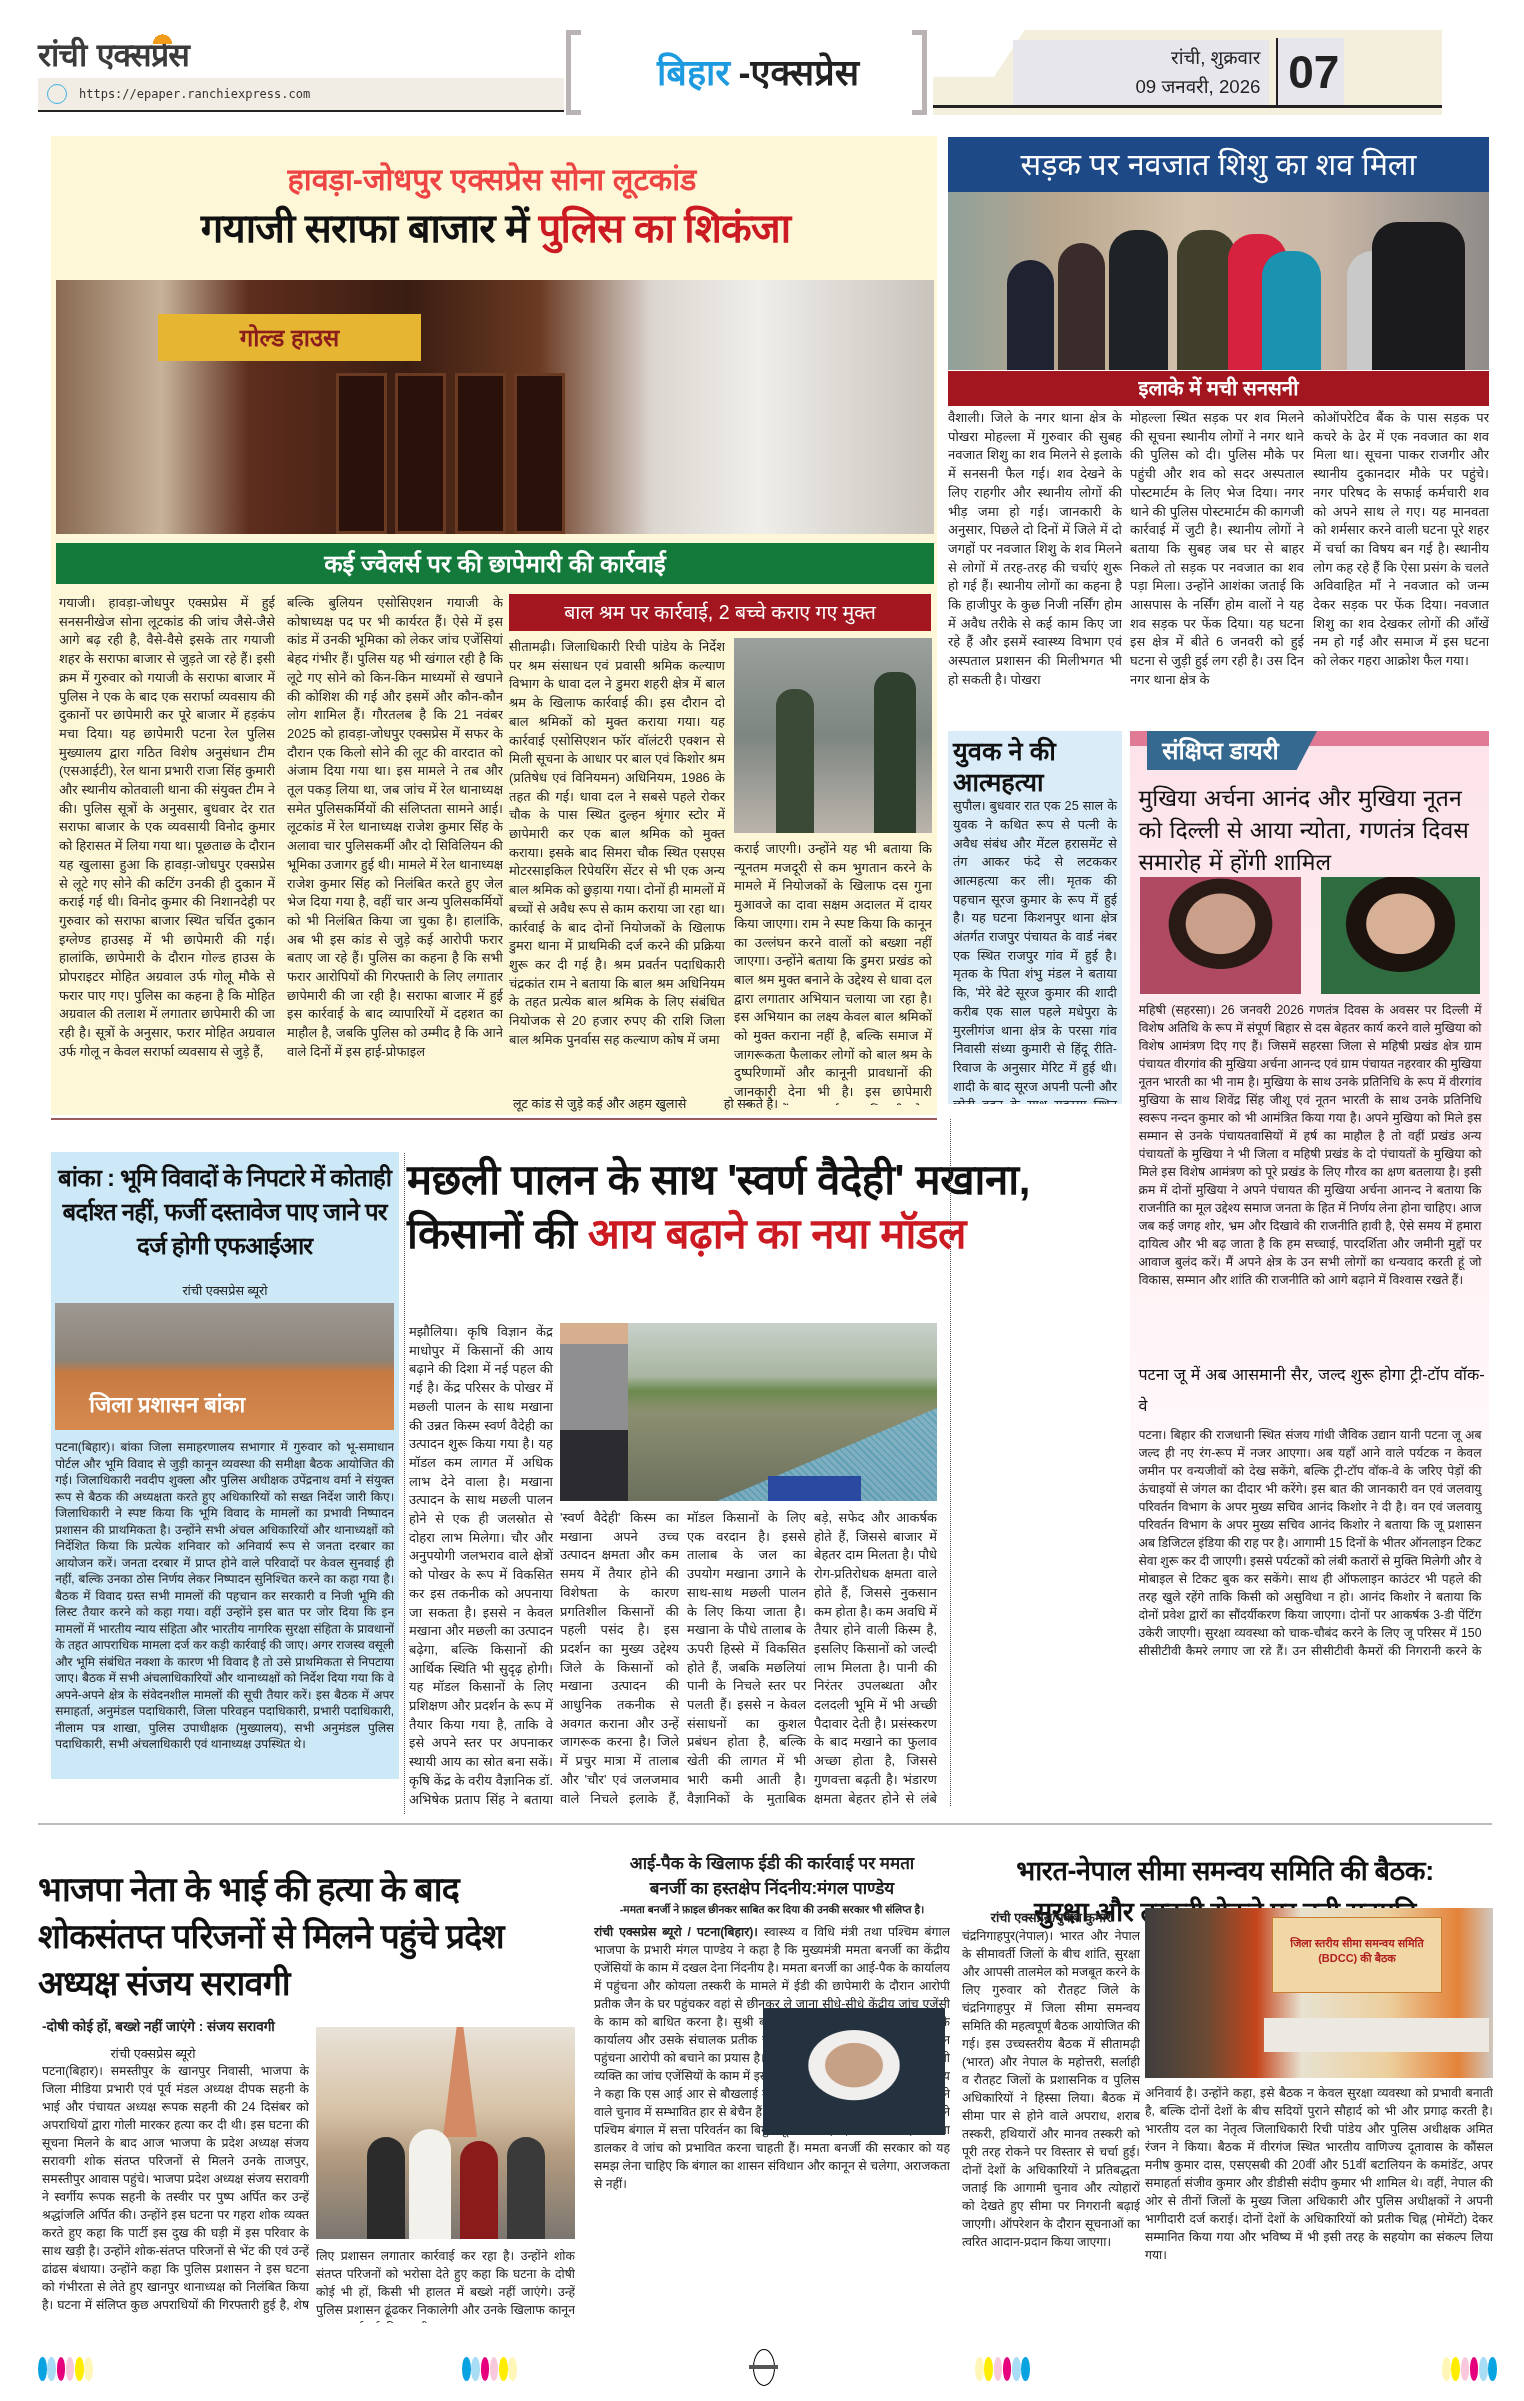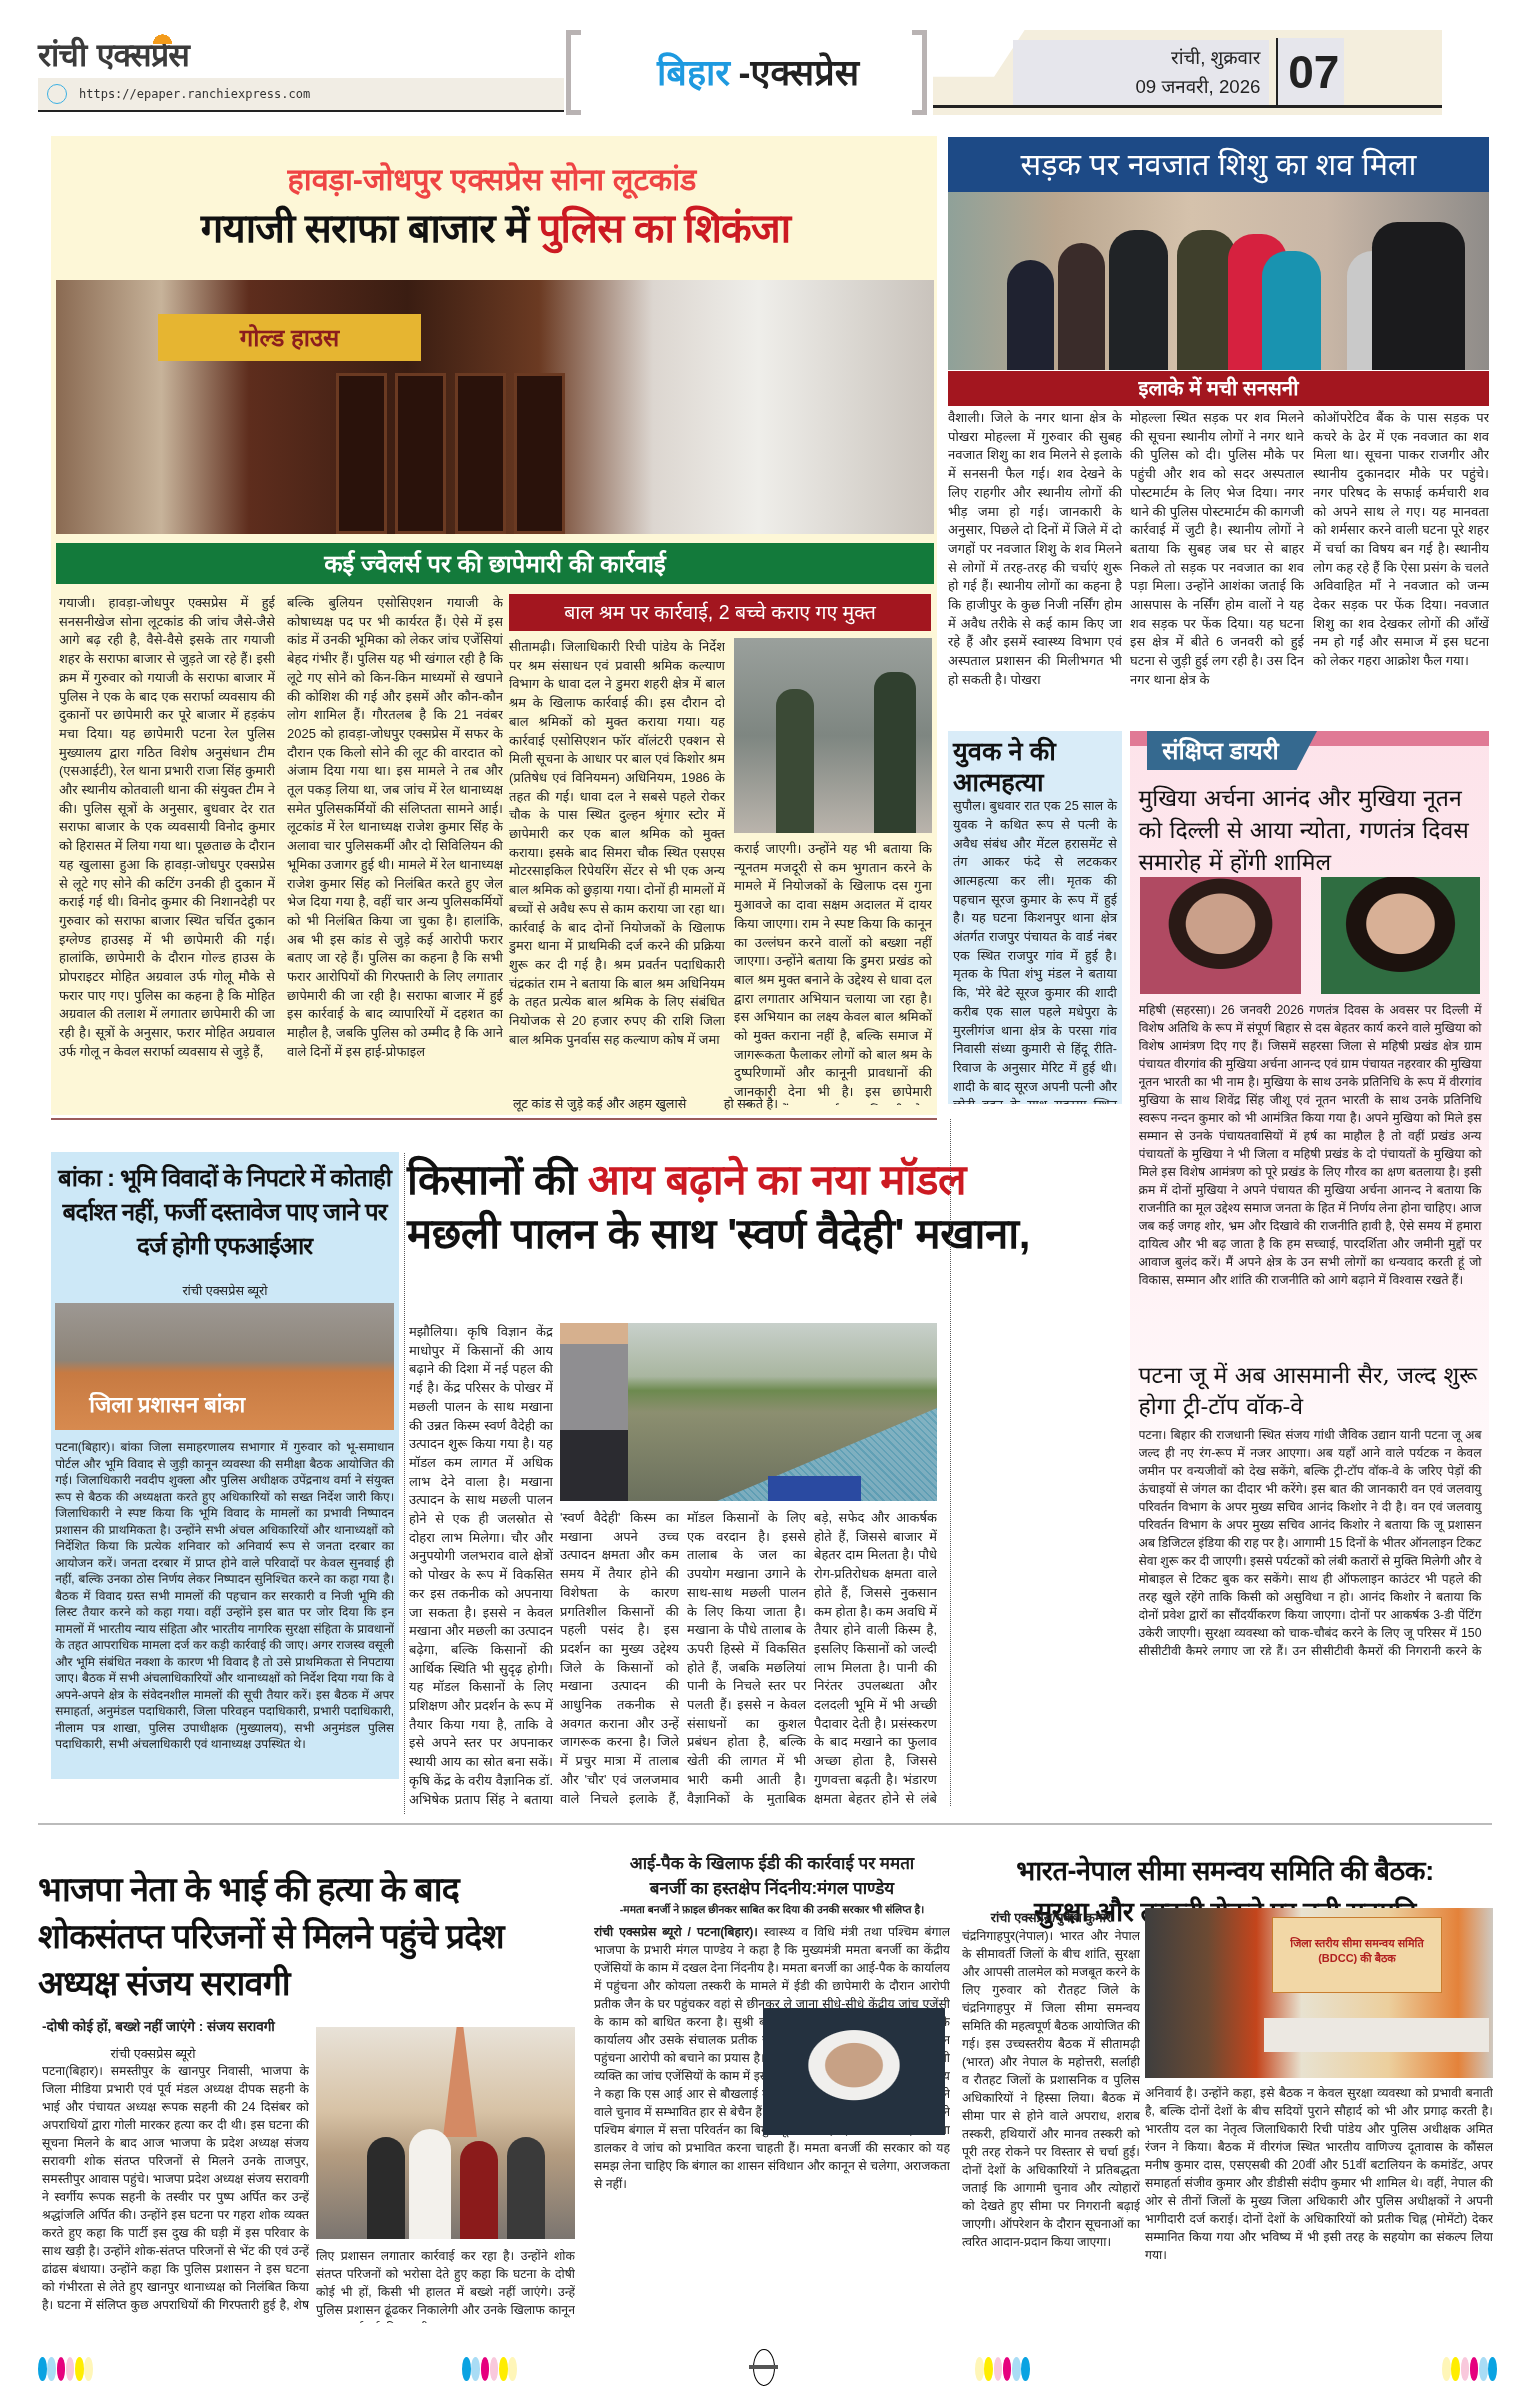--- a/index.html
+++ b/index.html
@@ -54,21 +54,21 @@
   #yuvak { left: 948px; top: 731px; width: 174px; height: 373px; background: #d9ecf8; padding: 5.1px 5.1px; }
   #yuvak h3 { font-size: 25.4px; font-weight: bold; line-height: 30.5px; color: #111; }
 
   
   #diary { left: 1130px; top: 731px; width: 359px; height: 929px; background: linear-gradient(180deg, #fde3ea 0%, #fff3f6 60%, #ffffff 100%); }
   #diary-ribbon { left: 0; top: 0; width: 359px; height: 15.3px; background: #e07a95; }
   #diary-tag { left: 17px; top: 0; width: 170px; height: 39px; background: #35698f; color: #fff; font-size: 24px; font-weight: bold; line-height: 39px; padding-left: 15.3px; clip-path: polygon(0 0, 100% 0, 88% 100%, 0 100%); }
   #diary-title { left: 8.5px; top: 51px; width: 348px; font-size: 23px; line-height: 32px; color: #111; }
   #diary-p1 { left: 10.2px; top: 146px; width: 161px; height: 117px; background: radial-gradient(ellipse at 50% 40%, #caa08a 0 30%, #2a1a16 31% 45%, #b04a62 46% 100%); }
   #diary-p2 { left: 191px; top: 146px; width: 159px; height: 117px; background: radial-gradient(ellipse at 50% 40%, #d8b096 0 30%, #1c120e 31% 48%, #2f6d41 49% 100%); }
-  #zoo-title { left: 8.5px; top: 629px; width: 348px; font-size: 23px; line-height: 30.5px; color: #111; }
+  #zoo-title { left: 8.5px; top: 629px; width: 348px; font-size: 16px; line-height: 30.5px; color: #111; }
 
   
   #banka { left: 51px; top: 1152px; width: 348px; height: 627px; background: #cde8f7; }
   #banka-title { left: 4.2px; top: 8.5px; width: 339px; text-align: center; font-size: 24px; font-weight: bold; line-height: 34px; color: #111; letter-spacing: -0.8px; }
   #banka-byline { left: 0; top: 129px; width: 348px; text-align: center; font-size: 12.7px; }
   #banka-photo { left: 4.2px; top: 151px; width: 339px; height: 127px; background: linear-gradient(180deg, #9d9893 0%, #8d8478 45%, #c77a42 55%, #d78a4f 100%); }
   #banka-photo .lbl { position: absolute; left: 34px; top: 85px; color: #fff; font-size: 22px; font-weight: bold; }
 
   .vdash { position: absolute; width: 0; border-left: 1.7px dotted #555; }
 
@@ -216,22 +216,22 @@
   <div class="photo" id="banka-photo">
     <div class="lbl">जिला प्रशासन बांका</div>
   </div>
   <div class="col" style="left:4.2px; top:287px; width:339px; height:335px;">
     <p class="body" style="font-size:12px; line-height:16.5px;">पटना(बिहार)। बांका जिला समाहरणालय सभागार में गुरुवार को भू-समाधान पोर्टल और भूमि विवाद से जुड़ी कानून व्यवस्था की समीक्षा बैठक आयोजित की गई। जिलाधिकारी नवदीप शुक्ला और पुलिस अधीक्षक उपेंद्रनाथ वर्मा ने संयुक्त रूप से बैठक की अध्यक्षता करते हुए अधिकारियों को सख्त निर्देश जारी किए। जिलाधिकारी ने स्पष्ट किया कि भूमि विवाद के मामलों का प्रभावी निष्पादन प्रशासन की प्राथमिकता है। उन्होंने सभी अंचल अधिकारियों और थानाध्यक्षों को निर्देशित किया कि प्रत्येक शनिवार को अनिवार्य रूप से जनता दरबार का आयोजन करें। जनता दरबार में प्राप्त होने वाले परिवादों पर केवल सुनवाई ही नहीं, बल्कि उनका ठोस निर्णय लेकर निष्पादन सुनिश्चित करने का कहा गया है। बैठक में विवाद ग्रस्त सभी मामलों की पहचान कर सरकारी व निजी भूमि की लिस्ट तैयार करने को कहा गया। वहीं उन्होंने इस बात पर जोर दिया कि इन मामलों में भारतीय न्याय संहिता और भारतीय नागरिक सुरक्षा संहिता के प्रावधानों के तहत आपराधिक मामला दर्ज कर कड़ी कार्रवाई की जाए। अगर राजस्व वसूली और भूमि संबंधित नक्शा के कारण भी विवाद है तो उसे प्राथमिकता से निपटाया जाए। बैठक में सभी अंचलाधिकारियों और थानाध्यक्षों को निर्देश दिया गया कि वे अपने-अपने क्षेत्र के संवेदनशील मामलों की सूची तैयार करें। इस बैठक में अपर समाहर्ता, अनुमंडल पदाधिकारी, जिला परिवहन पदाधिकारी, प्रभारी पदाधिकारी, नीलाम पत्र शाखा, पुलिस उपाधीक्षक (मुख्यालय), सभी अनुमंडल पुलिस पदाधिकारी, सभी अंचलाधिकारी एवं थानाध्यक्ष उपस्थित थे।</p>
   </div>
 </div>
 <div class="vdash" style="left:404px; top:1153px; height:661px;"></div>
 
 <div class="abs" id="mak-title">
+  <div>मछली पालन के साथ 'स्वर्ण वैदेही' मखाना,</div>
   <div><span>किसानों की</span> <span class="red">आय बढ़ाने का नया मॉडल</span></div>
-  <div>मछली पालन के साथ 'स्वर्ण वैदेही' मखाना,</div>
 </div>
 <div class="col" style="left:409px; top:1323px; width:144px; height:483px;">
   <p class="body">मझौलिया। कृषि विज्ञान केंद्र माधोपुर में किसानों की आय बढ़ाने की दिशा में नई पहल की गई है। केंद्र परिसर के पोखर में मछली पालन के साथ मखाना की उन्नत किस्म स्वर्ण वैदेही का उत्पादन शुरू किया गया है। यह मॉडल कम लागत में अधिक लाभ देने वाला है। मखाना उत्पादन के साथ मछली पालन होने से एक ही जलस्रोत से दोहरा लाभ मिलेगा। चौर और अनुपयोगी जलभराव वाले क्षेत्रों को पोखर के रूप में विकसित कर इस तकनीक को अपनाया जा सकता है। इससे न केवल मखाना और मछली का उत्पादन बढ़ेगा, बल्कि किसानों की आर्थिक स्थिति भी सुदृढ़ होगी। यह मॉडल किसानों के लिए प्रशिक्षण और प्रदर्शन के रूप में तैयार किया गया है, ताकि वे इसे अपने स्तर पर अपनाकर स्थायी आय का स्रोत बना सकें। कृषि केंद्र के वरीय वैज्ञानिक डॉ. अभिषेक प्रताप सिंह ने बताया कि केंद्र के तालाब में इस किस्म के बीजों का सफल बुवाई कार्य हो चुका है।</p>
 </div>
 <div class="photo" id="mak-photo">
   <div class="man"></div>
   <div class="net"></div>
   <div class="sign"></div>
 </div>
 <div class="col" style="left:560px; top:1509px; width:119px; height:297px;">

